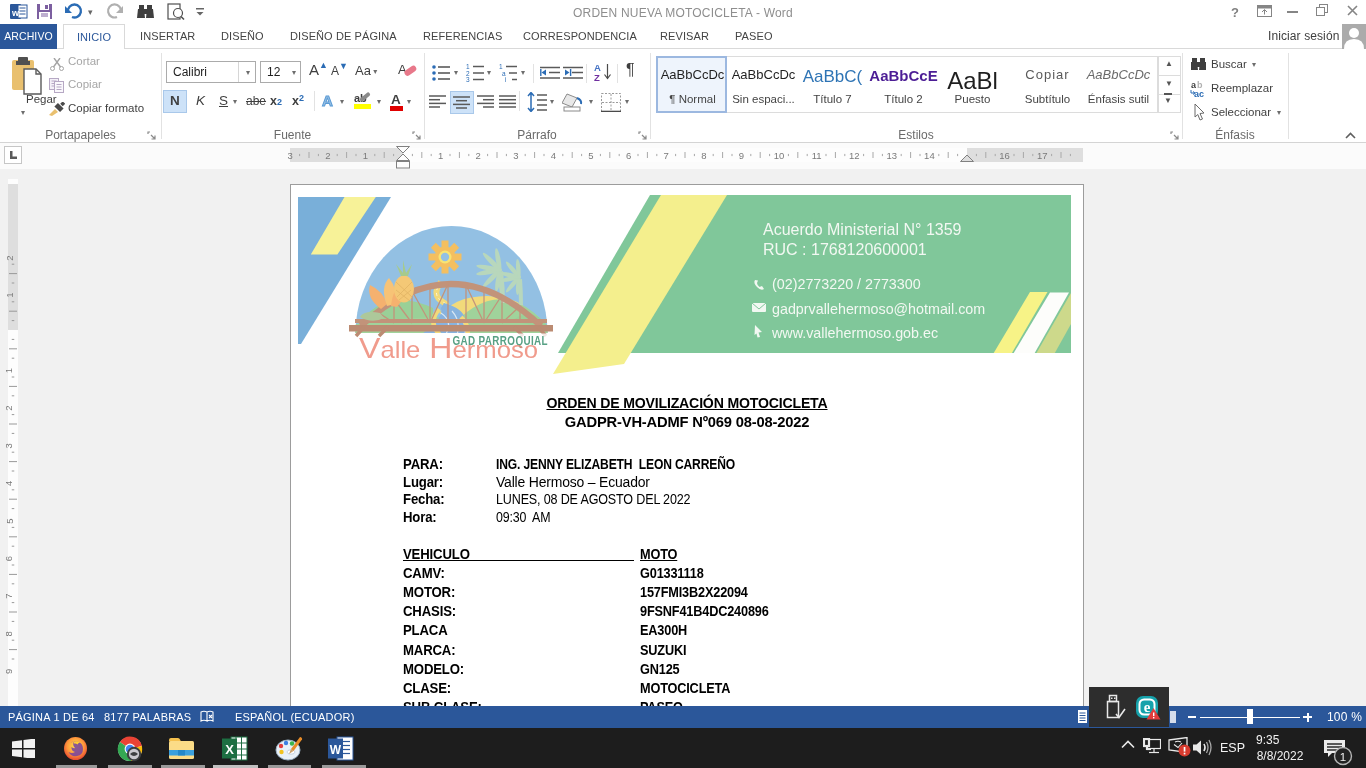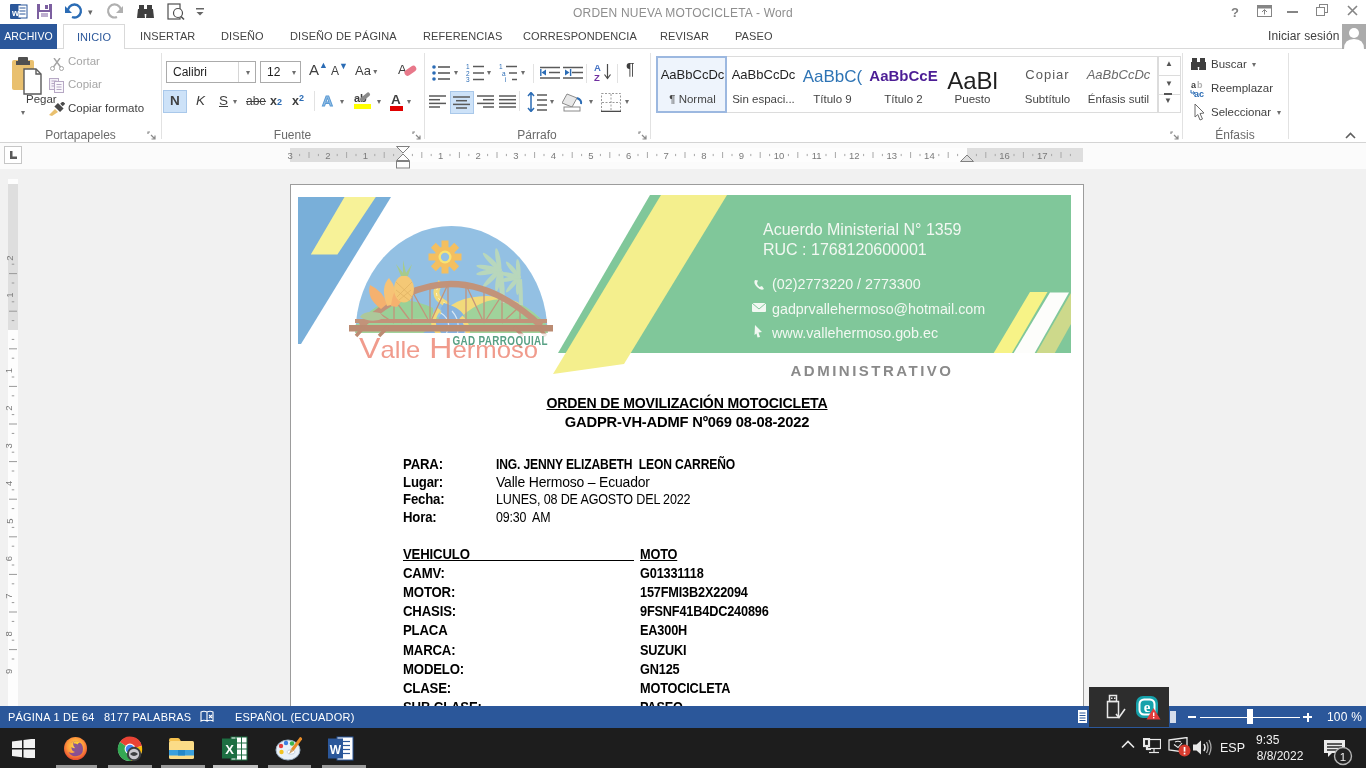--- a/index.html
+++ b/index.html
@@ -333,21 +333,21 @@
   <div class="abs stile" style="left:658px;">
       <div class="sgt" style="font-size:13px;">AaBbCcDc</div>
       <div class="sgl">¶ Normal</div>
     </div>
   <div class="abs stile" style="left:729px;">
       <div class="sgt" style="font-size:13px;">AaBbCcDc</div>
       <div class="sgl">Sin espaci...</div>
     </div>
   <div class="abs stile" style="left:798px;">
       <div class="sgt" style="font-size:17px;color:#2e74b5;">AaBbC(</div>
-      <div class="sgl">Título 9</div>
+      <div class="sgl">Título 7</div>
     </div>
   <div class="abs stile" style="left:869px;">
       <div class="sgt" style="font-size:15px;color:#4c1d95;font-weight:bold;">AaBbCcE</div>
       <div class="sgl">Título 2</div>
     </div>
   <div class="abs stile" style="left:938px;">
       <div class="sgt" style="font-size:24px;font-weight:300;">AaBl</div>
       <div class="sgl">Puesto</div>
     </div>
   <div class="abs stile" style="left:1013px;">
@@ -357,20 +357,21 @@
   <div class="abs stile" style="left:1084px;">
       <div class="sgt" style="font-size:13px;font-style:italic;color:#6a6a6a;">AaBbCcDc</div>
       <div class="sgl">Énfasis sutil</div>
     </div>
   <div class="abs" style="left:1158px;top:7px;width:23px;height:57px;border:1px solid #dcdcdc;background:#fff;"></div>
   <div class="abs" style="left:1158px;top:26px;width:23px;height:1px;background:#dcdcdc;"></div>
   <div class="abs" style="left:1158px;top:45px;width:23px;height:1px;background:#dcdcdc;"></div>
   <div class="abs" style="left:1165px;top:10px;font-size:8px;color:#555;">▲</div>
   <div class="abs" style="left:1165px;top:30px;font-size:8px;color:#555;">▼</div>
   <div class="abs" style="left:1164px;top:47px;font-size:8px;color:#555;">▼<span style="position:absolute;left:0;top:-3px;width:8px;height:1.5px;background:#555;"></span></div>
+  <div class="glabel" style="left:650px;width:532px;">Estilos</div>
 
   <svg class="abs" style="left:1191px;top:9px" width="15" height="13" viewBox="0 0 15 13" fill="#3f3f3f">
     <rect x="1" y="0" width="5" height="4"></rect>
       <rect x="9" y="0" width="5" height="4"></rect>
     <path d="M 0,4 L 6,4 L 7,12 L -1,12 Z"></path>
       <path d="M 9,4 L 15,4 L 16,12 L 8,12 Z"></path>
     <rect x="6" y="4" width="3" height="5"></rect>
   </svg>
   <div class="btnlbl" style="left:1211px;top:9px;">Buscar</div>
   <div class="abs dd" style="left:1252px;top:11px;">▾</div>
@@ -672,21 +673,20 @@
         <rect x="461" y="118" width="14" height="9" rx="1"></rect>
         <path d="M 461,118 L 468,124 L 475,118" stroke="#80c79a" fill="none"></path>
         <path d="M 464,140 L 471,147 L 467.5,147.5 L 469,152 L 466.5,152.5 L 465.5,148.5 L 463.5,150 Z"></path>
       </g>
       <g font-size="14.3" fill="#f2f8f2">
         <text x="481" y="104">(02)2773220 / 2773300</text>
         <text x="481" y="129">gadprvallehermoso@hotmail.com</text>
         <text x="481" y="153">www.vallehermoso.gob.ec</text>
       </g>
     </svg>
-    <div class="abs" style="left:409px;top:177px;width:344px;text-align:center;font-size:15px;font-weight:bold;color:#8a8a8a;letter-spacing:2.5px;">ADMINISTRATIVO</div>
     <div class="doctext" style="left:0;top:209px;width:792px;text-align:center;font-weight:bold;transform:scaleX(0.91);"><span style="text-decoration:underline;">ORDEN DE MOVILIZACIÓN MOTOCICLETA</span></div>
     <div class="doctext" style="left:0;top:227.5px;width:792px;text-align:center;font-weight:bold;transform:scaleX(0.95);">GADPR-VH-ADMF Nº069 08-08-2022</div>
     <div class="doctext sx85" style="left:112px;top:270px;line-height:17.7px;font-weight:bold;">PARA:
 Lugar:
 Fecha:
 Hora:</div>
     <div class="doctext" style="left:205px;top:270px;font-weight:bold;transform:scaleX(0.78);transform-origin:0 0;">ING. JENNY ELIZABETH  LEON CARREÑO</div>
     <div class="doctext" style="left:205px;top:287.7px;transform:scaleX(0.9);transform-origin:0 0;">Valle Hermoso – Ecuador</div>
     <div class="doctext" style="left:205px;top:305.4px;transform:scaleX(0.81);transform-origin:0 0;">LUNES, 08 DE AGOSTO DEL 2022</div>
     <div class="doctext sx80" style="left:205px;top:323.1px;">09:30  AM</div>

